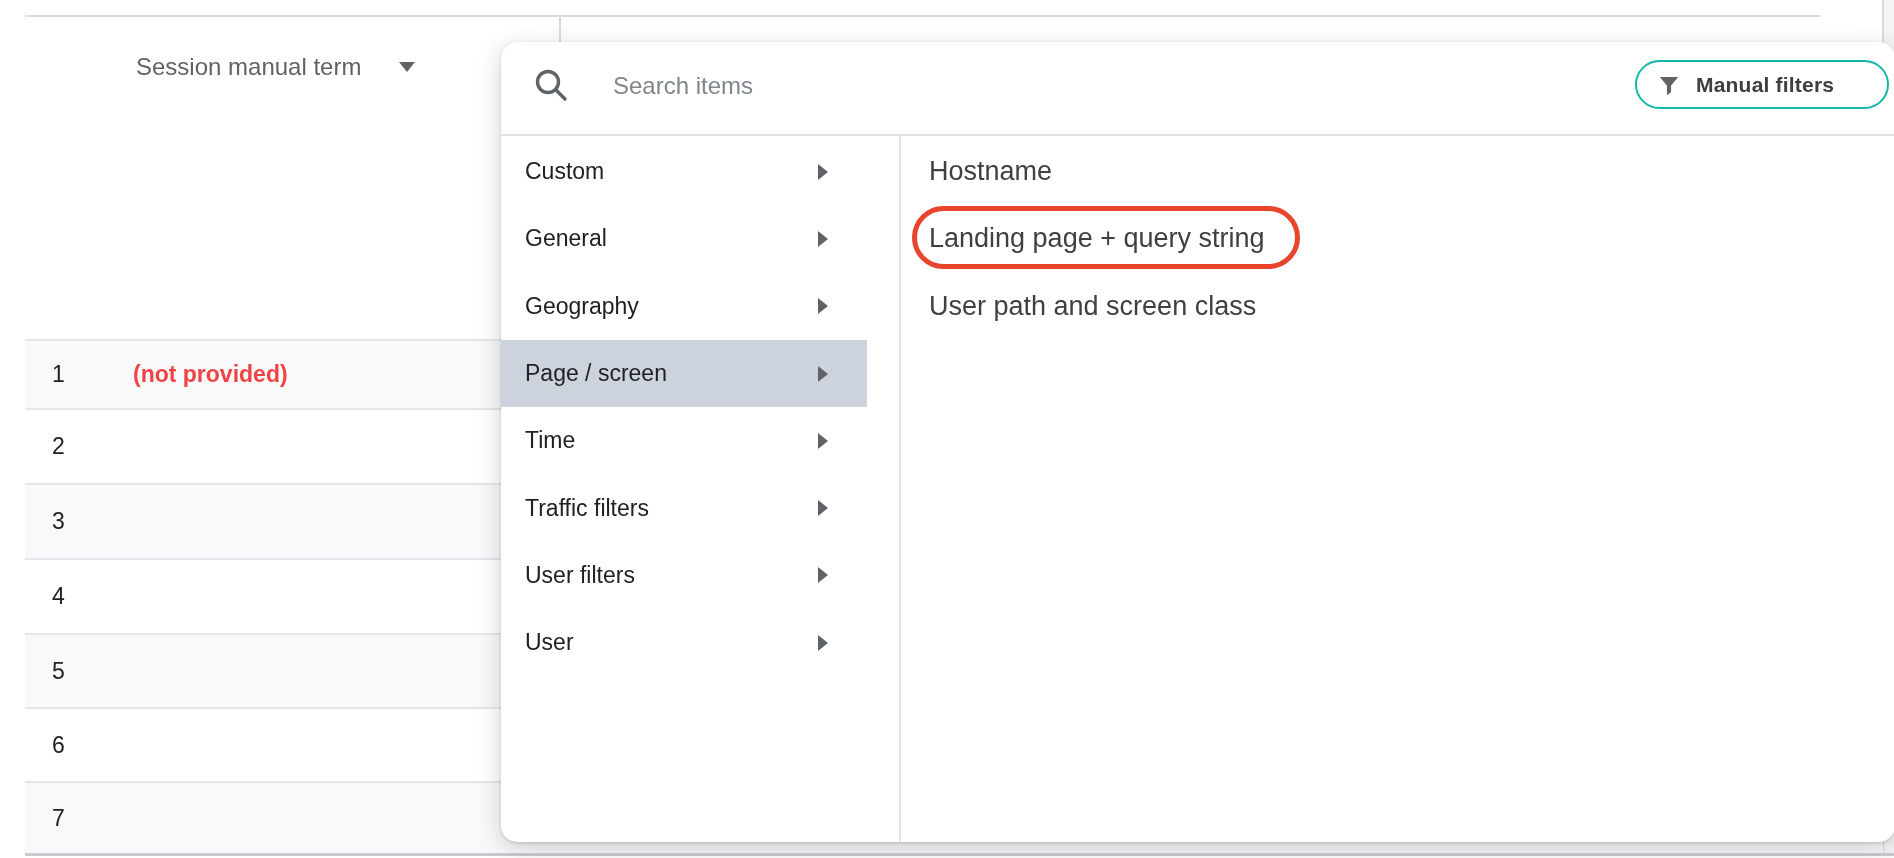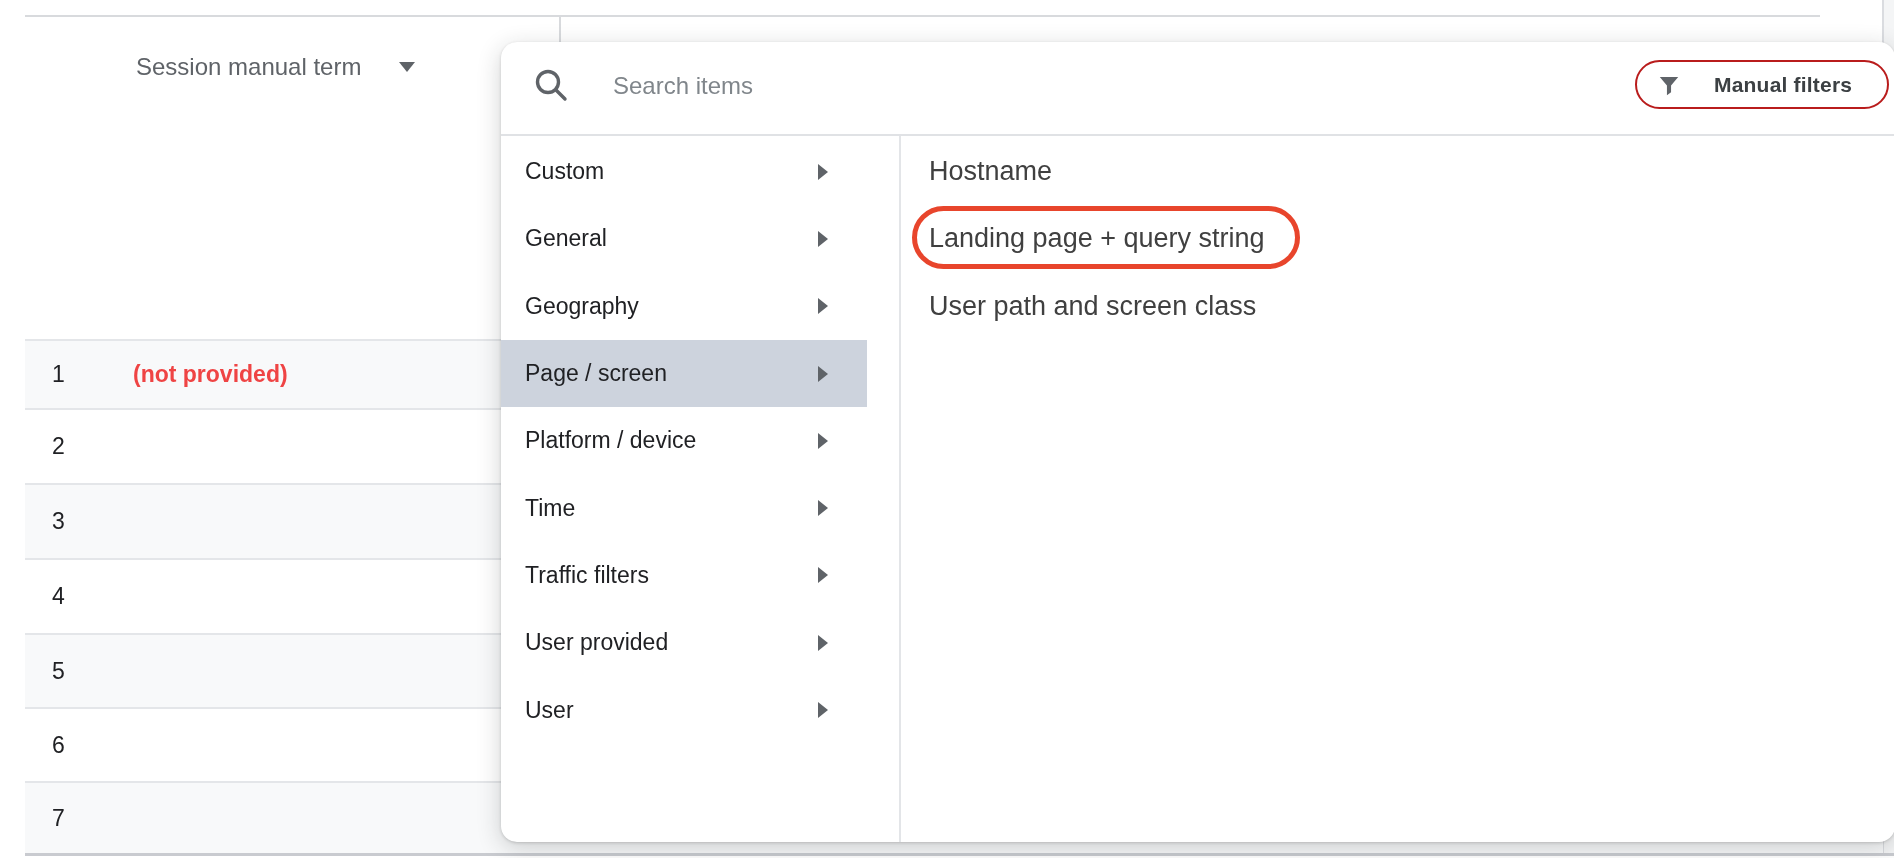--- a/index.html
+++ b/index.html
@@ -59,24 +59,23 @@
   .search-input {
     left: 112px; top: 22px; width: 950px; height: 44px;
     border: none; outline: none;
     font-family: "Liberation Sans", sans-serif;
     font-size: 24px; color: #3c4043; background: transparent;
   }
   .search-input::placeholder { color: #80868b; opacity: 1; }
 
   .mf-btn {
     left: 1134px; top: 18px; width: 254px; height: 49px;
-    border: 2px solid #b91c1c; border-radius: 26px; background: #ffffff;
+    border: 2px solid #14b8a6; border-radius: 26px; background: #ffffff;
     display: flex; align-items: center; cursor: pointer;
     font-family: "Liberation Sans", sans-serif;
-    gap: 18px;
   }
   .mf-btn .funnel { width: 26px; height: 26px; margin-left: 19px; flex: 0 0 auto; }
   .mf-btn .mf-label {
     margin-left: 14px; font-size: 21px; font-weight: bold;
     color: #3c4043; letter-spacing: .2px;
   }
 
   .search-divider { left: 0; top: 92px; width: 1394px; height: 2px; background: #e0e2e5; }
   .menu-divider { left: 398px; top: 94px; width: 2px; height: 706px; background: #e3e5e8; }
 
@@ -182,33 +181,29 @@
     </div>
     <div class="cat-row">
       <span class="cat-label">Geography</span>
       <span class="arrow-right"></span>
     </div>
     <div class="cat-row selected">
       <span class="cat-label">Page / screen</span>
       <span class="arrow-right"></span>
     </div>
     <div class="cat-row">
-      <span class="cat-label">Platform / device</span>
-      <span class="arrow-right"></span>
-    </div>
-    <div class="cat-row">
       <span class="cat-label">Time</span>
       <span class="arrow-right"></span>
     </div>
     <div class="cat-row">
       <span class="cat-label">Traffic filters</span>
       <span class="arrow-right"></span>
     </div>
     <div class="cat-row">
-      <span class="cat-label">User provided</span>
+      <span class="cat-label">User filters</span>
       <span class="arrow-right"></span>
     </div>
     <div class="cat-row">
       <span class="cat-label">User</span>
       <span class="arrow-right"></span>
     </div>
   </div>
 
   <div class="abs item-list">
     <div class="item-row">

